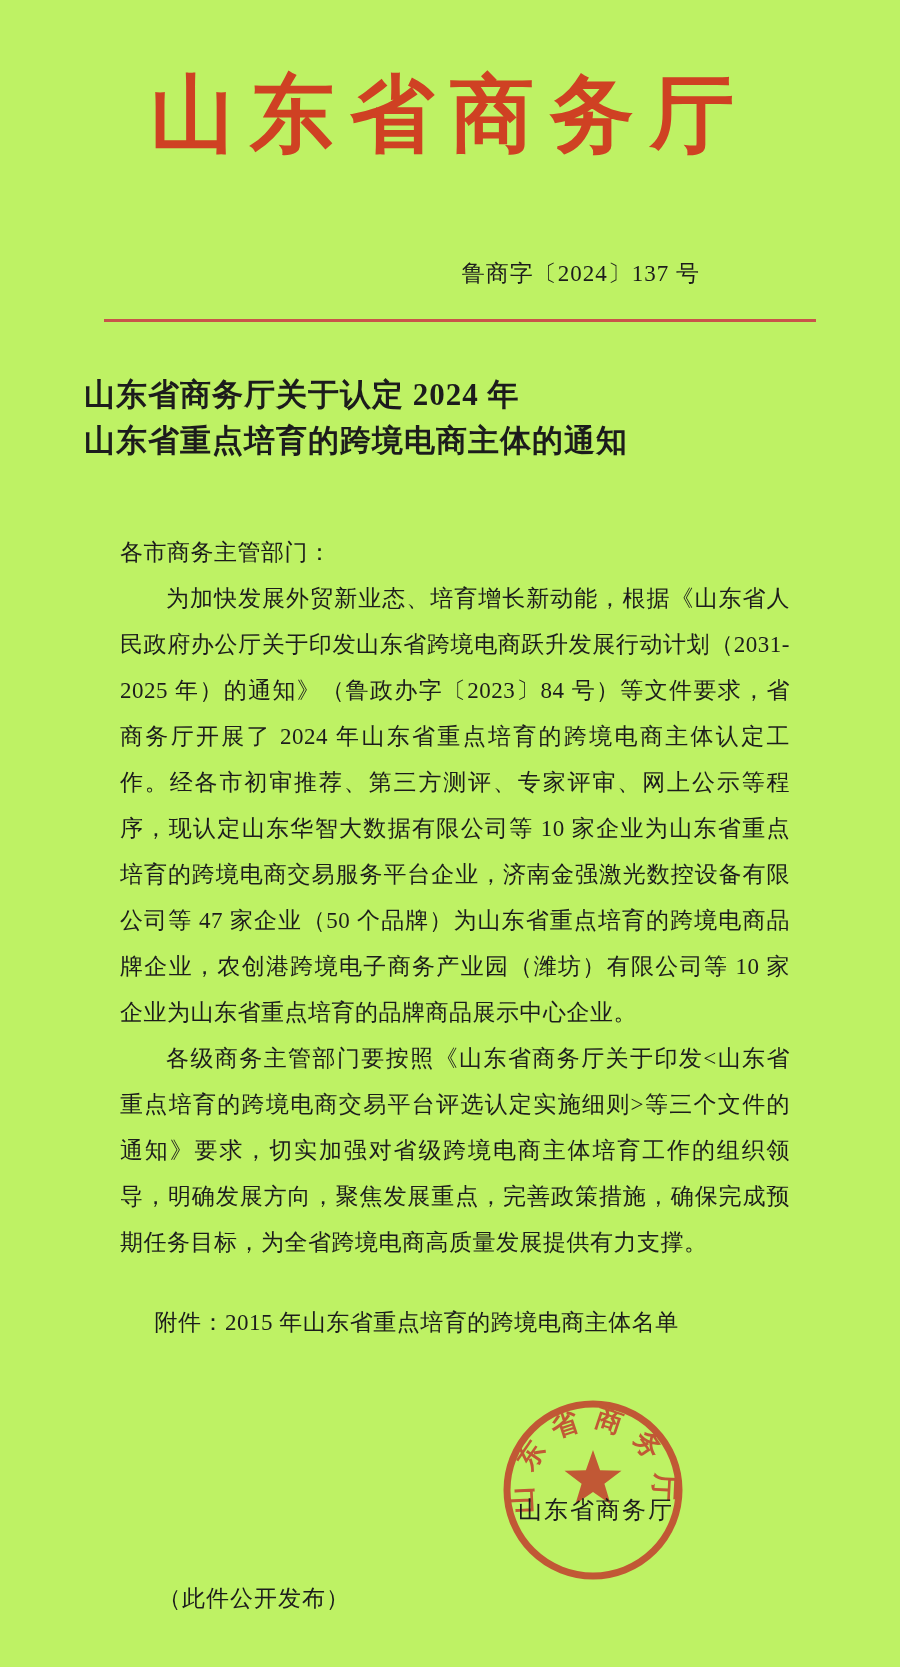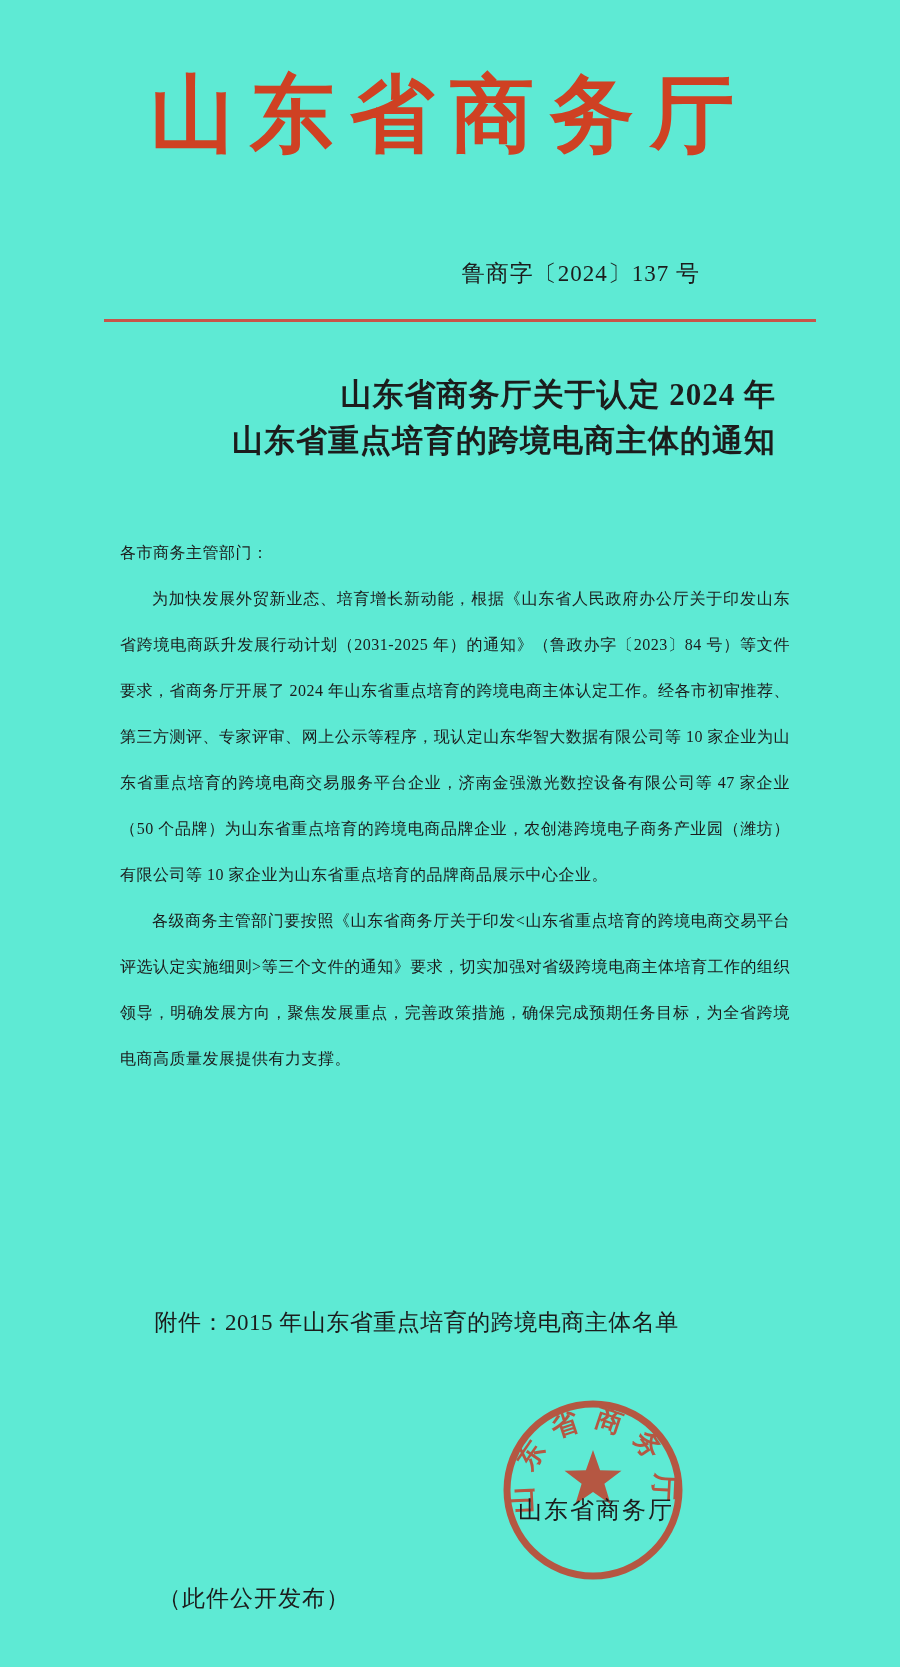--- a/index.html
+++ b/index.html
@@ -4,21 +4,21 @@
 <style>
   html, body {
     margin: 0;
     padding: 0;
     background: #ffffff;
   }
   .page {
     position: relative;
     width: 900px;
     height: 1667px;
-    background: #5eead4;
+    background: #bef264;
     overflow: hidden;
     font-family: "Liberation Serif", "DejaVu Serif", serif;
     color: #1c1c1c;
   }
   .letterhead {
     position: absolute;
     top: 58px;
     left: 0;
     width: 900px;
     text-align: center;
@@ -41,34 +41,34 @@
     position: absolute;
     top: 319px;
     left: 104px;
     width: 712px;
     height: 3px;
     background: #c9544a;
   }
   .doc-title {
     position: absolute;
     top: 372px;
-    left: 56px;
+    left: 84px;
     width: 720px;
-    text-align: right;
+    text-align: left;
     font-size: 31px;
     font-weight: bold;
     line-height: 46px;
     letter-spacing: 1px;
   }
   .body-text {
     position: absolute;
     top: 530px;
     left: 120px;
     width: 670px;
-    font-size: 16px;
+    font-size: 23px;
     line-height: 46px;
     text-align: justify;
     letter-spacing: 0.5px;
   }
   .body-text p { margin: 0; }
   .body-text p.indent { text-indent: 2em; }
   .attachment {
     position: absolute;
     top: 1300px;
     left: 120px;

